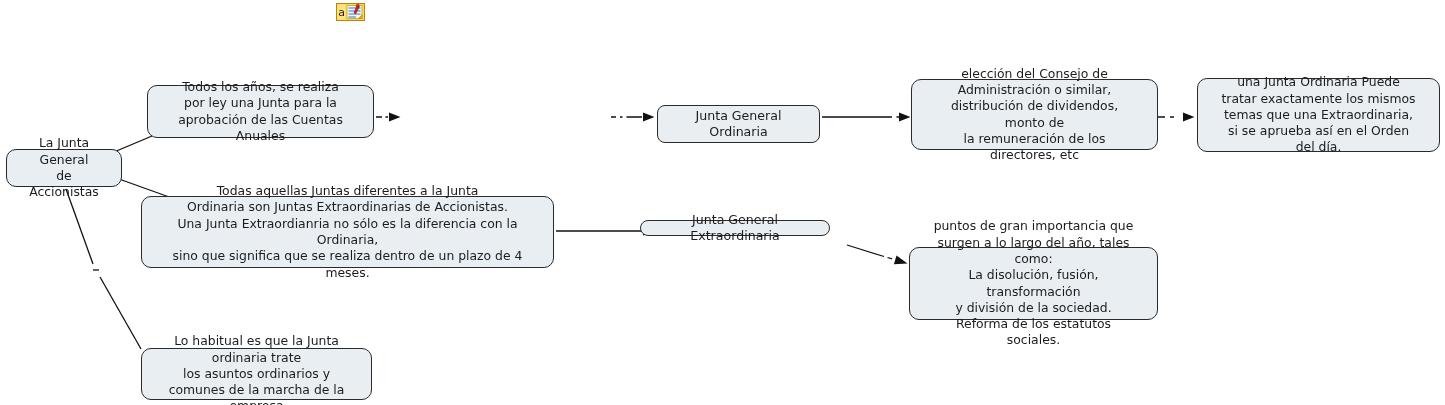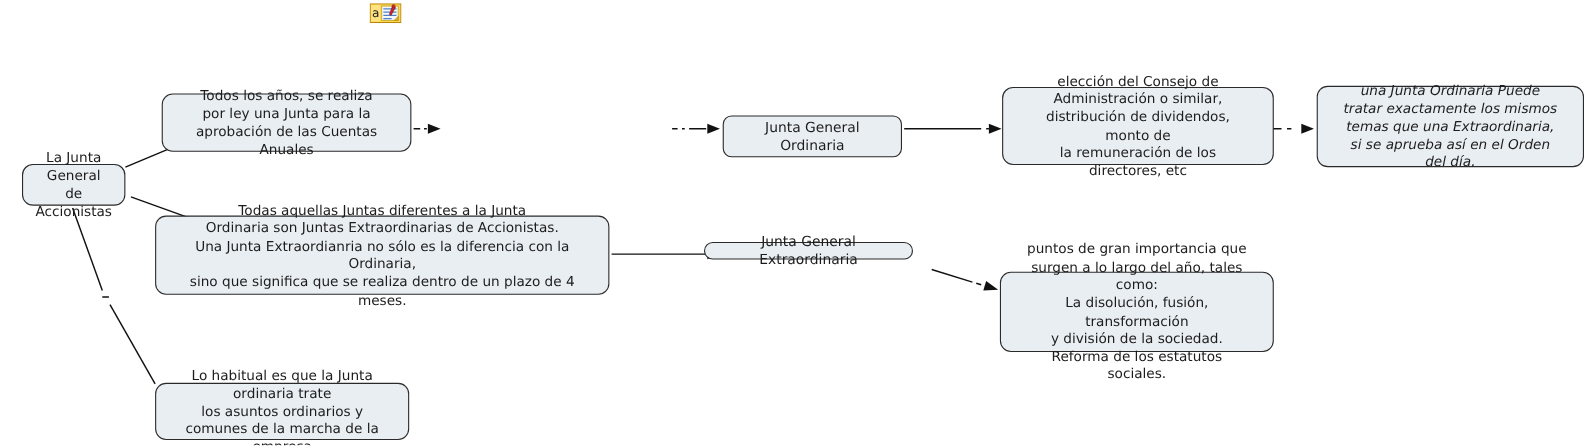--- a/index.html
+++ b/index.html
@@ -21,26 +21,26 @@
     font-size:12.4px;
     line-height:16.3px;
     display:flex;
     align-items:center;
     justify-content:center;
     text-align:center;
     white-space:pre-line;
     padding:2px 20px;
   }
   .node.small{border-radius:8px;font-size:12.6px;}
-  .n-root{left:20px;  top:149px;width:94px;height:38px;}
+  .n-root{left:6px;  top:149px;width:116px;height:38px;}
   .n-todos{left:147px;top:85px; width:227px;height:53px;}
   .n-esa{left:402px; top:85px; width:205px;height:68px;}
   .n-ord{left:657px; top:105px;width:163px;height:38px;}
   .n-ele{left:911px; top:79px; width:247px;height:71px;}
-  .n-mis{left:1197px;top:78px; width:243px;height:74px;font-style:italic;}
+  .n-mis{left:1197px;top:78px; width:243px;height:74px;}
   .n-ext{left:141px; top:196px;width:413px;height:72px;}
   .n-jge{left:640px; top:220px;width:190px;height:16px;}
   .n-pun{left:909px; top:247px;width:249px;height:73px;}
   .n-hab{left:141px; top:348px;width:231px;height:52px;}
   .anno-icon{position:absolute;left:336px;top:3px;width:29px;height:18px;cursor:pointer;}
 </style>
 </head>
 <body>
 
 <div class="canvas">

